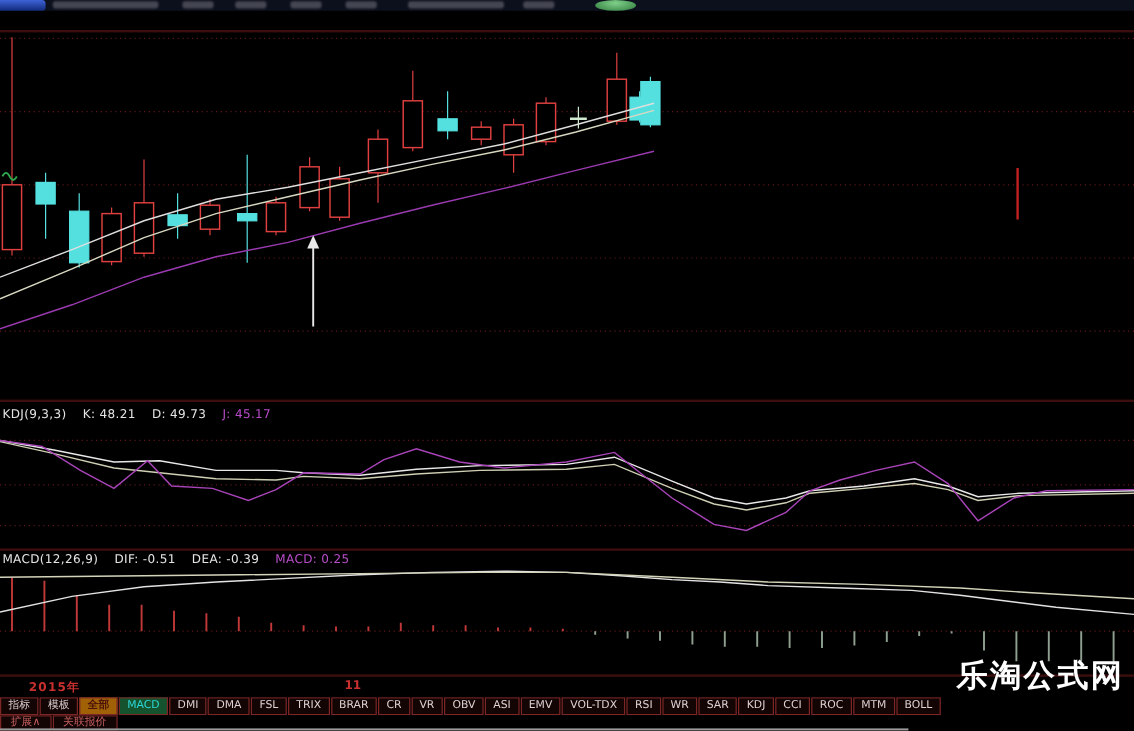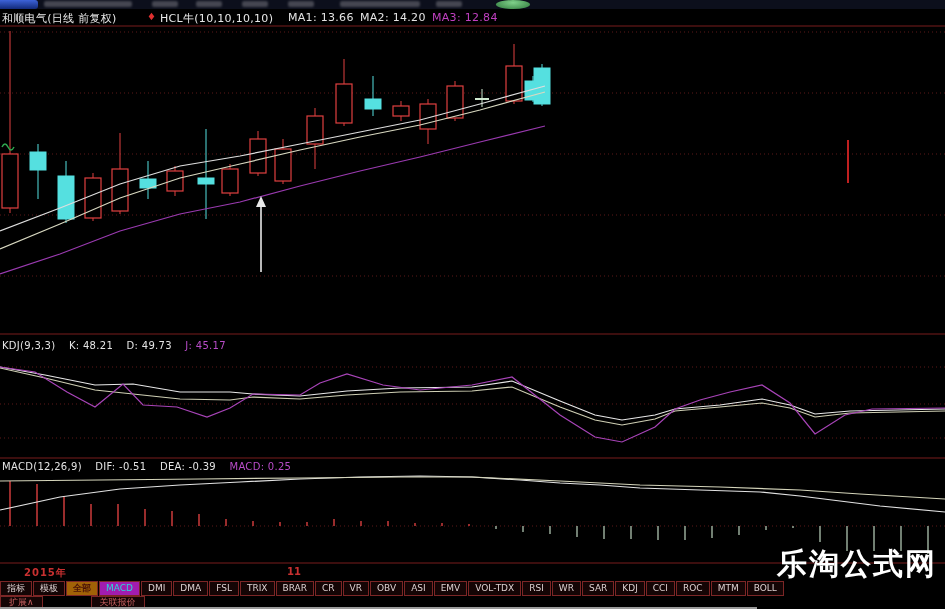--- a/index.html
+++ b/index.html
@@ -27,57 +27,49 @@
   .ind-label{position:absolute;left:2px;font-size:10px;letter-spacing:.3px;white-space:nowrap;z-index:3;}
   .ind-label b{font-weight:normal;margin-right:10px;color:#e4e4e4;}
   .ind-label .mag{color:#b84cc8;}
   
   .dateaxis{position:absolute;left:0;top:564px;width:945px;height:28px;font-size:10px;font-weight:bold;color:#c83030;}
   .d-year{position:absolute;left:24px;top:2px;letter-spacing:1px;}
   .d-month{position:absolute;left:287px;top:2px;}
   
   .tabrow{position:absolute;left:0;width:872px;display:flex;align-items:stretch;overflow:hidden;}
   .tabrow1{top:581px;height:15px;}
-  .tabrow2{top:596px;height:13px;gap:47px;}
+  .tabrow2{top:596px;height:13px;}
   .tab{flex:0 0 auto;border:1px solid #7c2626;margin-right:1px;background:#140505;color:#ded2d2;
        font-size:9px;line-height:12px;padding:0 6px;white-space:nowrap;}
   .tabrow2 .tab{color:#c86060;padding:0 8px;line-height:10px;}
   .tab.active{background:#a16207;color:#4a1208;font-weight:bold;}
-  .tab.cyan{color:#2cd8d8;background:#a21caf;}
+  .tab.cyan{color:#2cd8d8;background:#14532d;}
   .bottomline{position:absolute;left:0;top:607px;width:757px;height:2px;background:#9a9a9a;}
   
   .watermark{position:absolute;right:8px;top:548px;text-align:center;color:#fff;z-index:5;}
-  .wm1{font-size:30px;font-weight:bold;letter-spacing:2px;line-height:32px;}
+  .wm1{font-size:26px;font-weight:bold;letter-spacing:2px;line-height:32px;}
   .wm2{font-size:22px;font-weight:bold;font-family:"Liberation Serif","DejaVu Serif",serif;line-height:22px;}
 </style>
 </head>
 <body>
 
 <div id="app">
 
   <div class="menubar">
     <div class="logo-smudge"></div>
     <div class="menu-smudge" style="left:44px;width:88px;"></div>
     <div class="menu-smudge" style="left:152px;width:26px;"></div>
     <div class="menu-smudge" style="left:196px;width:26px;"></div>
     <div class="menu-smudge" style="left:242px;width:26px;"></div>
     <div class="menu-smudge" style="left:288px;width:26px;"></div>
     <div class="menu-smudge" style="left:340px;width:80px;"></div>
     <div class="menu-smudge" style="left:436px;width:26px;"></div>
     <div class="green-pill"></div>
   </div>
 
-  <div class="titlebar">
-    <span class="t-stock">和顺电气(日线 前复权)</span>
-    <span class="t-heart" style="color: rgb(224, 48, 48);">♦</span>
-    <span class="t-ind">HCL牛(10,10,10,10)</span>
-    <span class="t-ma1">MA1: 13.66</span>
-    <span class="t-ma2">MA2: 14.20</span>
-    <span class="t-ma3" style="color: rgb(192, 64, 192);">MA3: 12.84</span>
-  </div>
 
   <div class="sep" style="top:25px;"></div>
   <svg class="pane" style="top:26px;" width="945" height="307">
       <line x1="0" x2="945" y1="6" y2="6" stroke="#5c1818" stroke-width="1" stroke-dasharray="1,3"></line>
       <line x1="0" x2="945" y1="67" y2="67" stroke="#5c1818" stroke-width="1" stroke-dasharray="1,3"></line>
       <line x1="0" x2="945" y1="128" y2="128" stroke="#5c1818" stroke-width="1" stroke-dasharray="1,3"></line>
       <line x1="0" x2="945" y1="189" y2="189" stroke="#5c1818" stroke-width="1" stroke-dasharray="1,3"></line>
       <line x1="0" x2="945" y1="250" y2="250" stroke="#5c1818" stroke-width="1" stroke-dasharray="1,3"></line>
       <line x1="10" x2="10" y1="5" y2="187" stroke="#e04040" stroke-width="1"></line>
       <rect x="2" y="128" width="16" height="54" fill="#000" stroke="#e04040" stroke-width="1.2"></rect>

